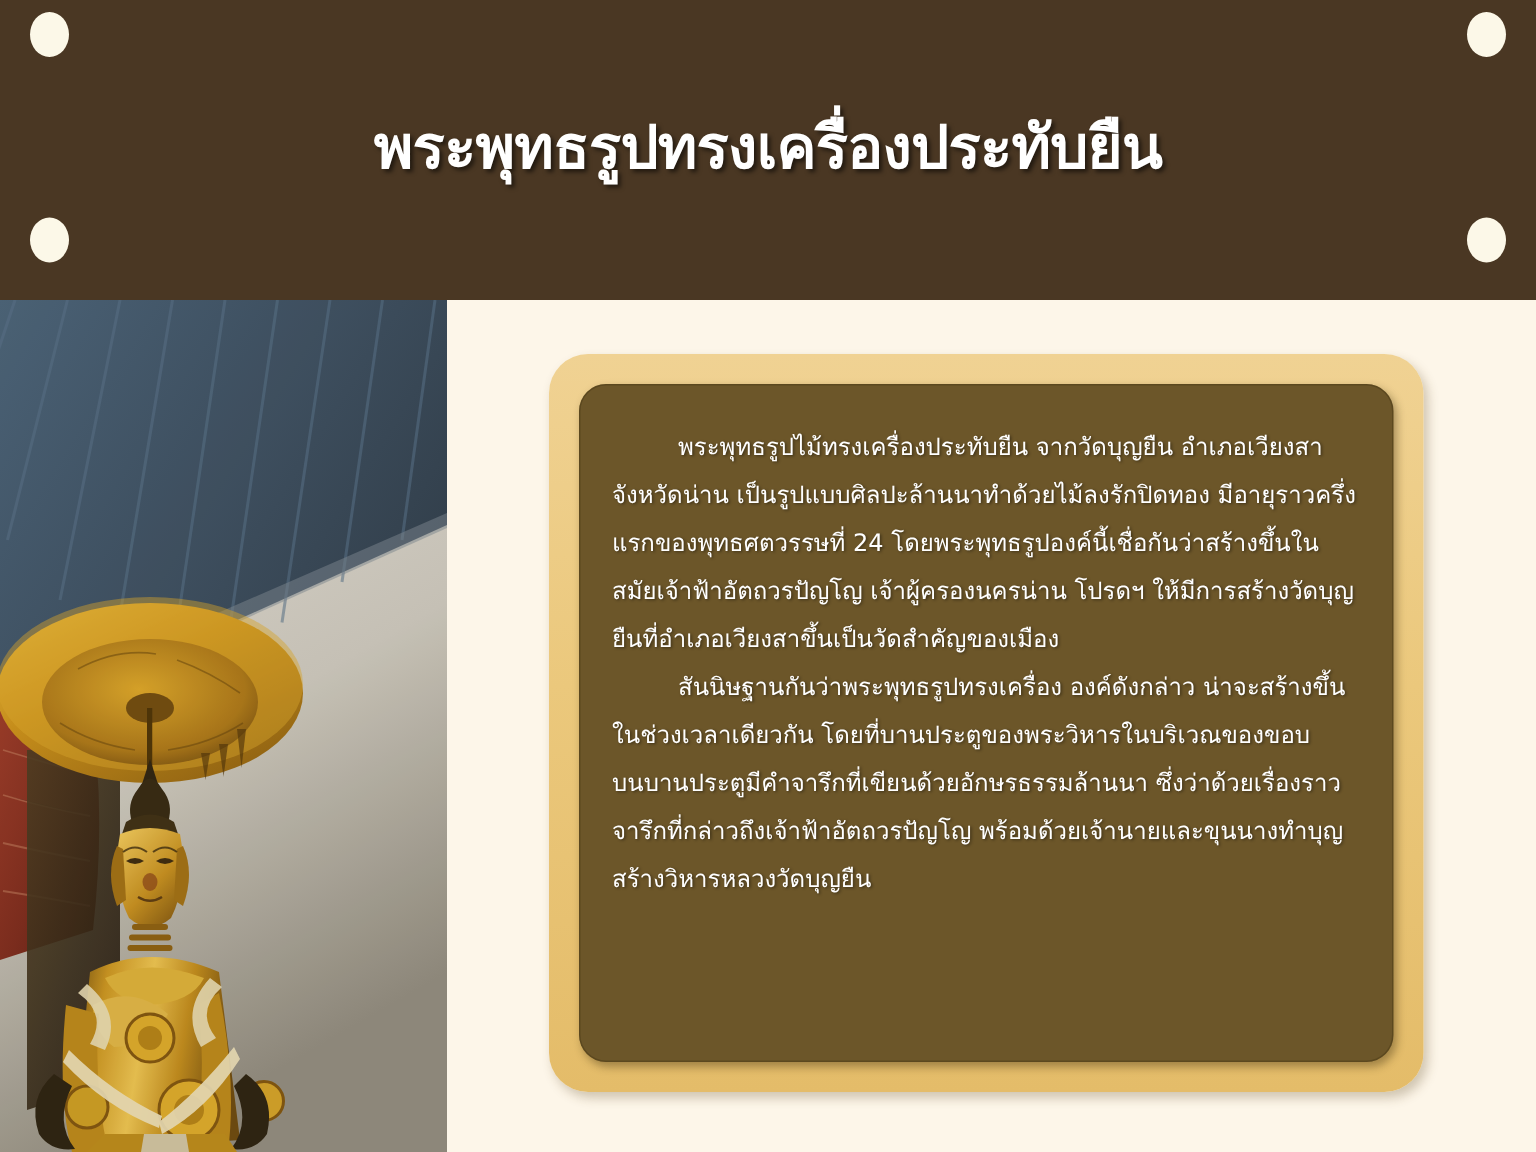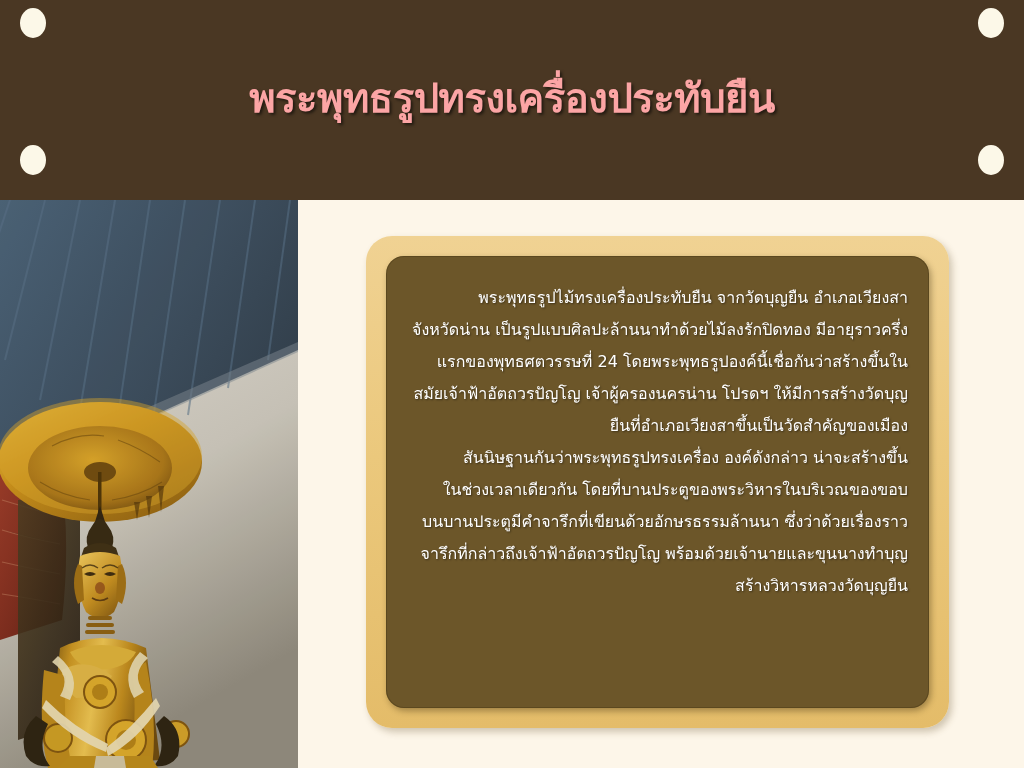--- a/index.html
+++ b/index.html
@@ -37,21 +37,21 @@
   .hdot.br { left:978px; top:145px; }
 
   #title {
     position:absolute;
     left:0; top:66px;
     width:1024px;
     text-align:center;
     font-family:"DejaVu Sans", sans-serif;
     font-size:40px;
     font-weight:bold;
-    color:#fca5a5;
+    color:#ffffff;
     letter-spacing:-0.5px;
     text-shadow:2px 2px 3px rgba(0,0,0,0.55);
     white-space:nowrap;
   }
 
   
   #photo {
     position:absolute;
     left:0; top:200px;
     width:298px; height:568px;
@@ -60,21 +60,20 @@
   }
   #photo svg { display:block; width:298px; height:568px; }
 
   
   #card-outer {
     position:absolute;
     left:366px; top:236px;
     width:380px; height:0;           
     width:382px;
     width:382px;
-    text-align:right;
   }
   #card-outer {
     left:366px; top:236px;
     width:382px; height:492px;
     width:382px;
   }
   
   #card-outer {
     position:absolute;
     left:366px;

